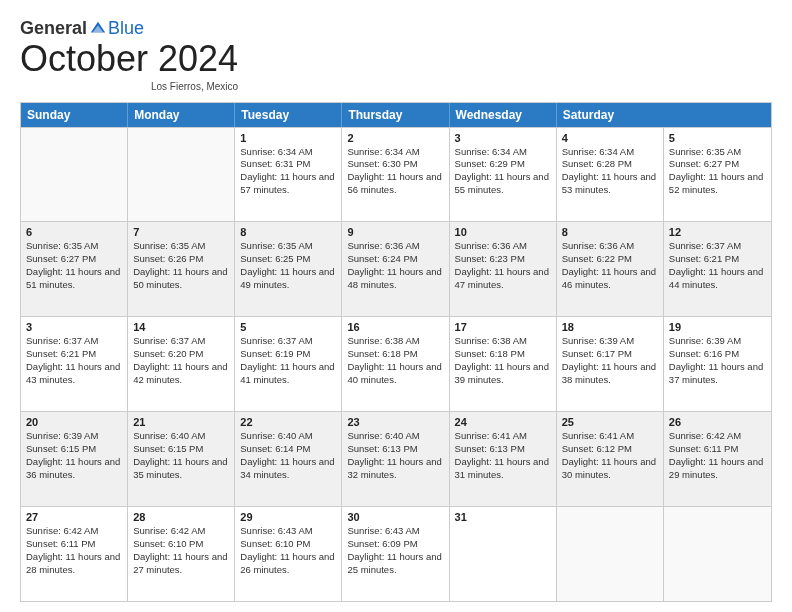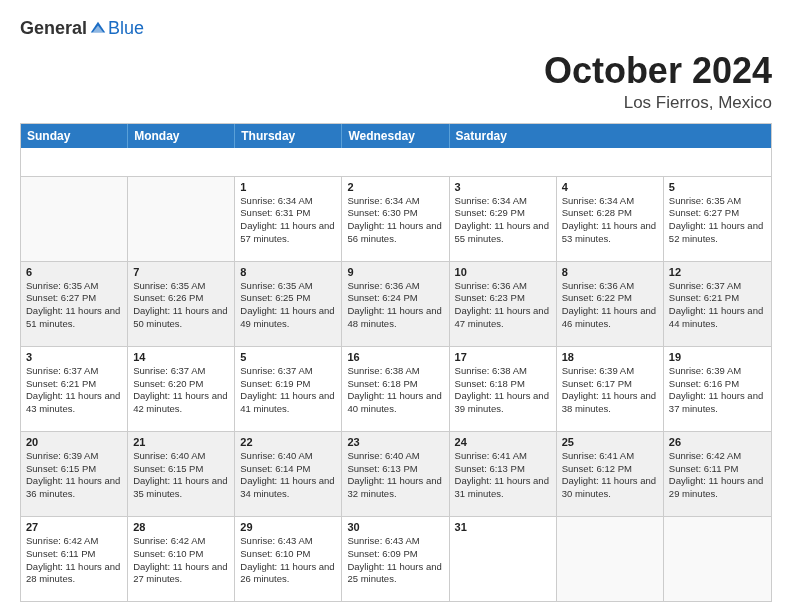--- a/index.html
+++ b/index.html
@@ -15,20 +15,21 @@
       height: 612px;
       padding: 18px 20px 10px 20px;
       display: flex;
       flex-direction: column;
     }
     .header {
       display: flex;
       justify-content: space-between;
       align-items: flex-start;
       margin-bottom: 10px;
+      flex-direction: column;
     }
     .logo {
       display: flex;
       flex-direction: column;
       align-items: flex-start;
     }
     .logo-text {
       display: flex;
       align-items: center;
       font-size: 18px;
@@ -41,36 +42,34 @@
       width: 18px;
       height: 18px;
       margin-left: 2px;
       margin-right: 1px;
     }
     .title-block {
       text-align: right;
     }
     .month-title {
       font-size: 36px;
-      font-weight: bold;
+      font-weight: normal;
       color: #222;
       line-height: 1.1;
-      margin-top: 33px;
     }
     .location {
-      font-size: 17px;
+      font-size: 10px;
       color: #444;
       margin-top: 2px;
     }
     .calendar {
       flex: 1;
       display: flex;
       flex-direction: column;
       border: 1px solid #ccc;
-      gap: 28px;
     }
     .cal-header {
       display: grid;
       grid-template-columns: repeat(7, 1fr);
       background: #2a7ac4;
     }
     .cal-header-cell {
       color: #fff;
       font-weight: bold;
       font-size: 12px;
@@ -130,20 +129,21 @@
     <div class="title-block">
       <div class="month-title">October 2024</div>
       <div class="location">Los Fierros, Mexico</div>
     </div>
   </div>
 
   <div class="calendar">
     <div class="cal-header">
     <div class="cal-header-cell">Sunday</div>
         <div class="cal-header-cell">Monday</div>
+        <div class="cal-header-cell">Tuesday</div>
         <div class="cal-header-cell">Thursday</div>
         <div class="cal-header-cell">Wednesday</div>
         <div class="cal-header-cell">Saturday</div>
       </div>
     <div class="cal-body">
     <div class="cal-row">
           <div class="cal-cell empty"></div>
           <div class="cal-cell empty"></div>
           <div class="cal-cell">
             <div class="day-num">1</div>

